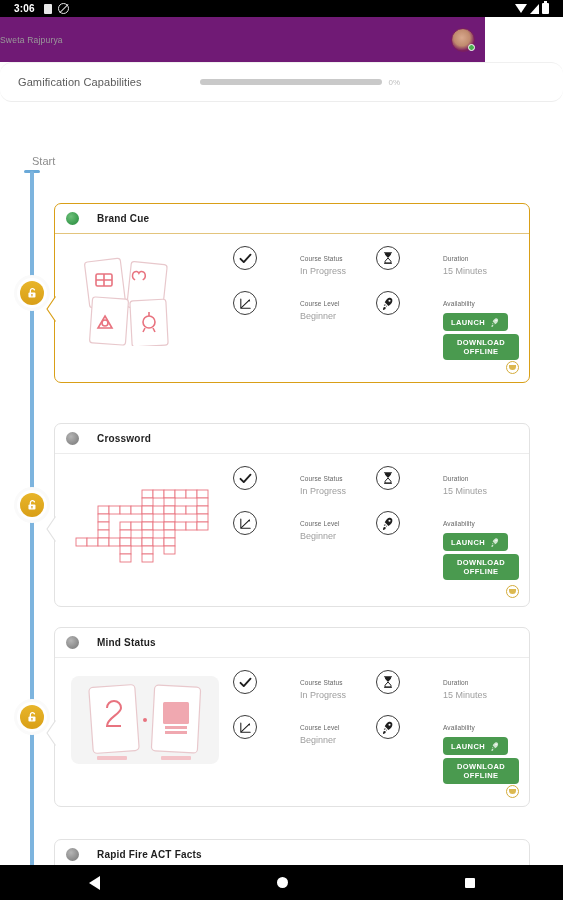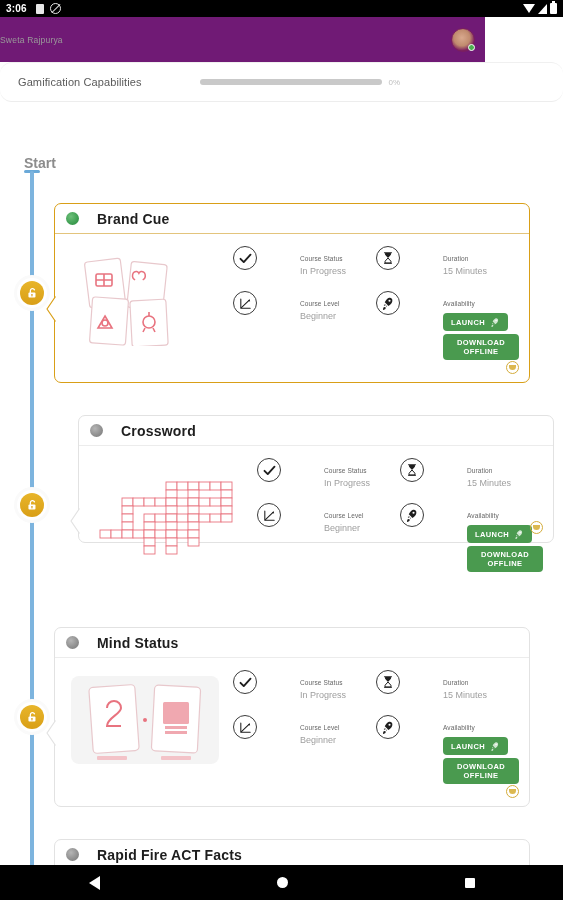--- a/index.html
+++ b/index.html
@@ -8,21 +8,21 @@
     font-family: "Liberation Sans", sans-serif;
     background: #ffffff;
     overflow: hidden;
   }
   .screen { position: relative; width: 563px; height: 900px; background: #fff; }
 
   
   .statusbar {
     position: absolute; top: 0; left: 0; width: 563px; height: 17px;
     background: #000; color: #fff;
-    display: flex; align-items: center; padding: 0 6px;
+    display: flex; align-items: center; padding: 0 14px;
   }
   .sb-time { font-size: 10px; font-weight: bold; letter-spacing: .2px; }
   .sb-left-icons { display: flex; align-items: center; gap: 6px; margin-left: 9px; }
   .sb-spacer { flex: 1; }
   .sb-right-icons { display: flex; align-items: center; gap: 3px; }
   .ic-note { width: 8px; height: 10px; background: #e8e8e8; border-radius: 1px; }
   .ic-silent { width: 11px; height: 11px; border: 1.2px solid #e8e8e8; border-radius: 50%; position: relative; }
   .ic-silent:after { content:""; position:absolute; left:-1px; top:4px; width:12px; height:1.2px; background:#e8e8e8; transform: rotate(-45deg); }
   .ic-wifi { width: 0; height: 0; border-left: 6px solid transparent; border-right: 6px solid transparent; border-top: 9px solid #fff; }
   .ic-signal { width: 0; height: 0; border-left: 9px solid transparent; border-bottom: 10px solid #fff; }
@@ -59,22 +59,22 @@
   .refresh-btn {
     position: absolute; top: 105px; right: 12px; width: 20px; height: 20px;
     display: flex; align-items: center; justify-content: center; cursor: pointer;
   }
 
   
   .content { position: absolute; top: 103px; left: 0; width: 563px; height: 762px; overflow: hidden; background:#fff; }
 
   
   .timeline-label {
-    position: absolute; left: 24px; top: 52px;
-    font-size: 14px; color: #8c8c8c; font-weight: bold;
+    position: absolute; left: 32px; top: 52px;
+    font-size: 11px; color: #8c8c8c;
   }
   .timeline-cap { position:absolute; left: 24px; top: 67px; width: 16px; height: 3px; background:#6aa9d8; border-radius:2px; }
   .timeline-line { position: absolute; left: 30px; top: 68px; width: 4px; height: 700px; background: #7db4de; border-radius: 2px; }
 
   .node {
     position: absolute; left: 17px; width: 30px; height: 30px; border-radius: 50%;
     background: #fff; box-shadow: 0 0 0 3px #fafafa;
     display: flex; align-items: center; justify-content: center;
   }
   .node-inner {
@@ -90,21 +90,21 @@
   }
   .card.active { border: 1.4px solid #d99f17; }
   .card-head {
     height: 30px; display: flex; align-items: center; padding-left: 11px;
     border-bottom: 1px solid #ececec;
   }
   .card.active .card-head { border-bottom: 1px solid #e3c47c; }
   .card-badge-ic { width: 13px; height: 13px; border-radius: 50%; margin-right: 7px; flex: none; }
   .card-badge-ic.green { background: radial-gradient(circle at 38% 35%, #6ec07a 0%, #3e9e52 60%, #2e8741 100%); }
   .card-badge-ic.grey  { background: radial-gradient(circle at 38% 35%, #b5b5b5 0%, #8e8e8e 60%, #777 100%); }
-  .card-title { font-size: 14px; font-weight: bold; color: #1e1e1e; letter-spacing: .2px; padding-left: 11px; }
+  .card-title { font-size: 10px; font-weight: bold; color: #1e1e1e; letter-spacing: .2px; padding-left: 11px; }
 
   .card-body { display: flex; padding: 12px 10px 10px 10px; position: relative; }
 
   
   .notch {
     position: absolute; left: -9px; top: 50%; transform: translateY(-50%);
     width: 10px; height: 26px;
   }
 
   .thumb { width: 160px; height: 100px; flex: none; position: relative; }
@@ -306,21 +306,21 @@
                       <span>DOWNLOAD OFFLINE</span>
                     </button>
                   </div></span>
               </div>
             </div>
           </div>
           <div class="coin">
             <span class="coin-inner"></span>
           </div>
         </div>
-        <div class="card" style="top: 312px; height: 128px; margin-left: 24px;">
+        <div class="card" style="top: 320px; height: 184px;">
           <div class="card-head">
             <span class="card-badge-ic grey"></span>
             <span class="card-title">Crossword</span>
           </div>
           <div class="card-body">
             <svg class="notch" width="10" height="26" viewBox="0 0 10 26">
               <path d="M9.5 0.5 L1 13 L9.5 25.5" fill="#fff" stroke="#e2e2e2" stroke-width="1.2" stroke-linejoin="round"></path>
             </svg>
             <div class="thumb"><svg width="160" height="100" viewBox="0 0 160 100">
                 <g stroke="#e8737f" fill="#fff" stroke-width=".9">

